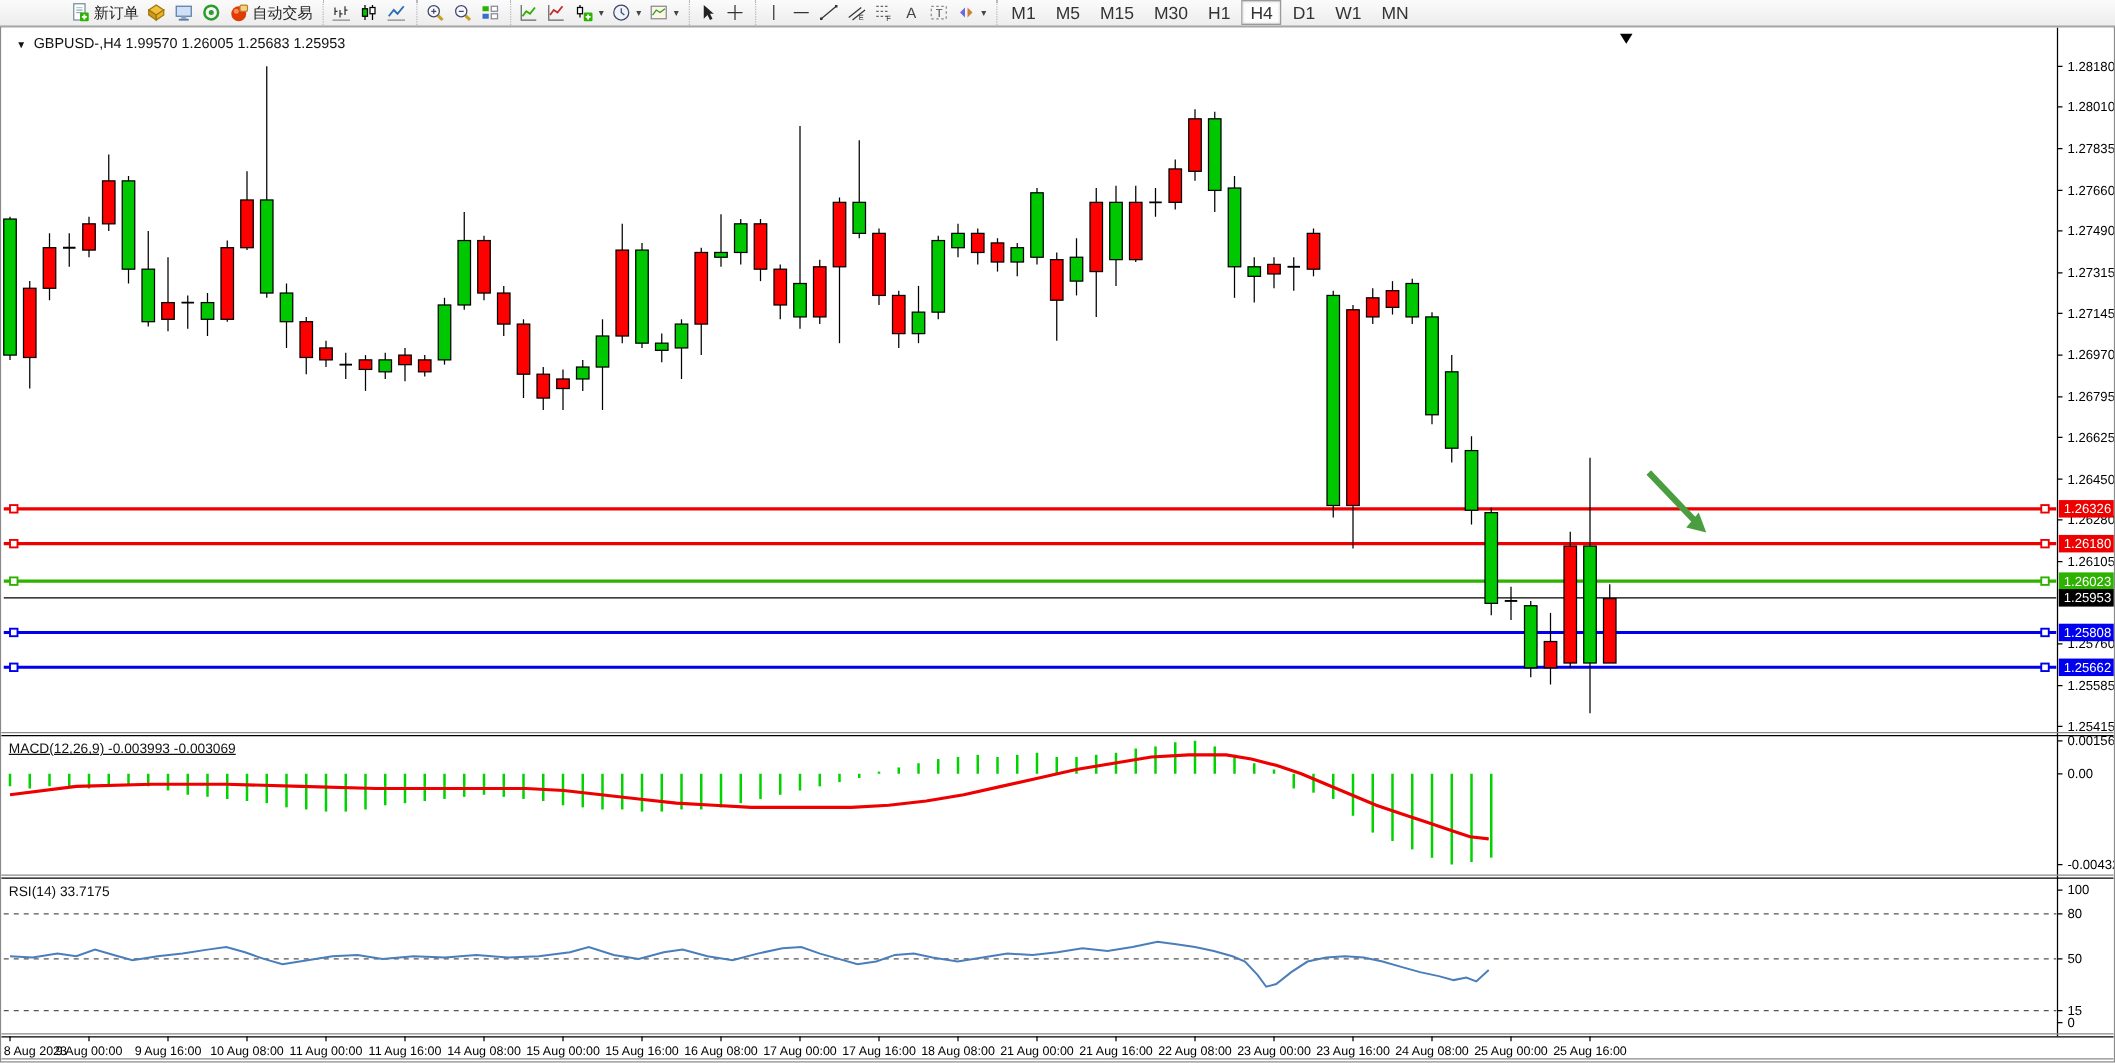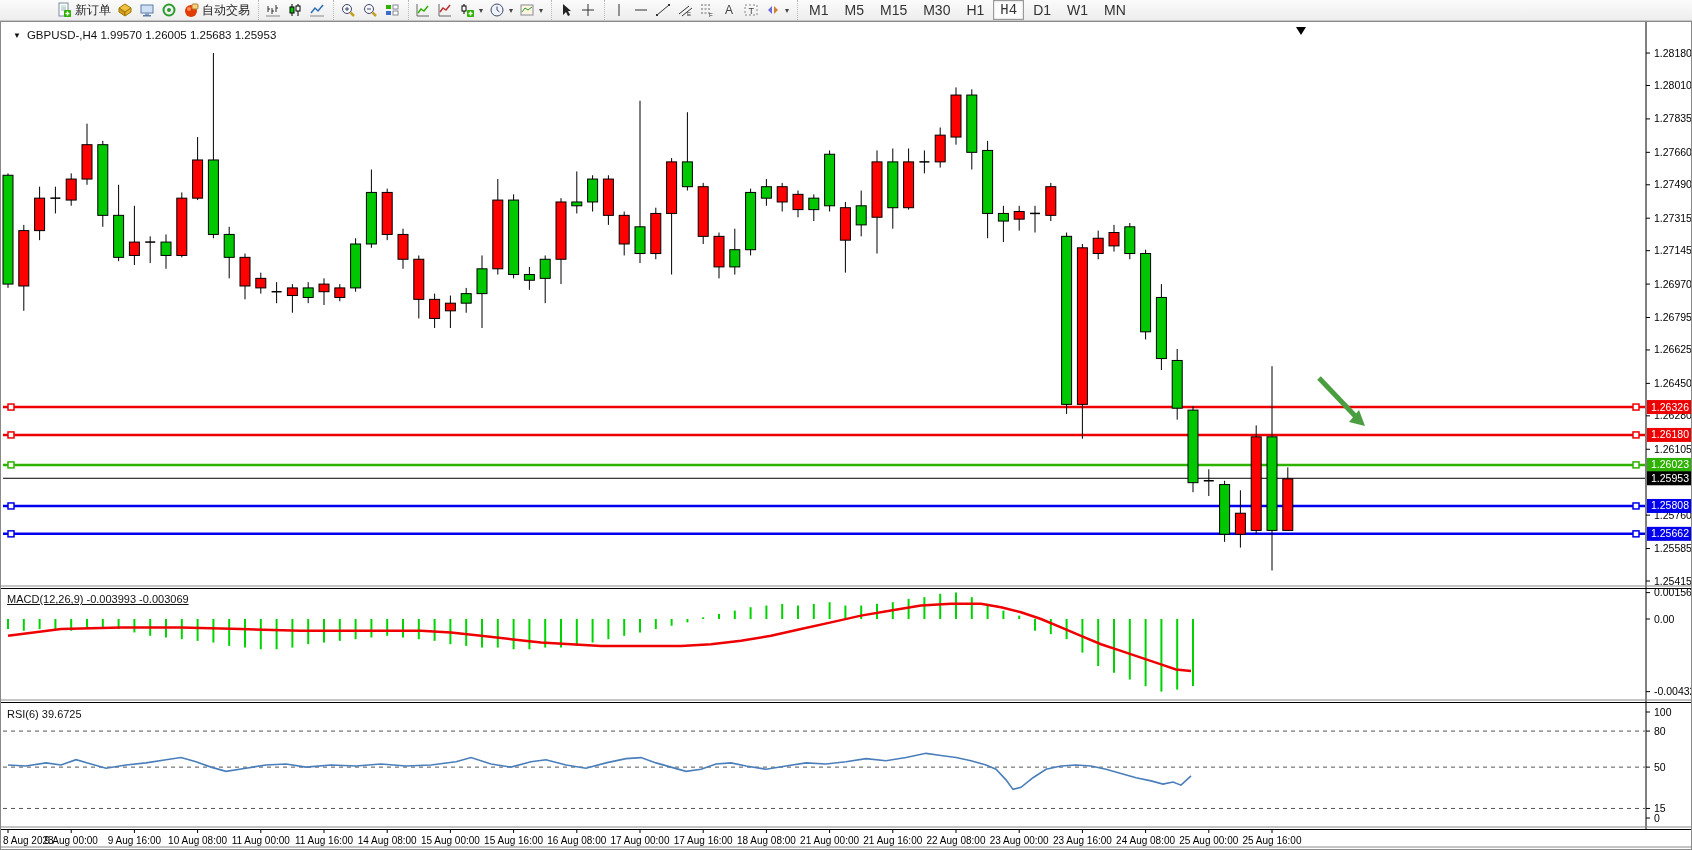--- a/index.html
+++ b/index.html
@@ -5,21 +5,21 @@
   html,body{margin:0;padding:0;width:1692px;height:850px;overflow:hidden;
     font-family:"Liberation Sans",sans-serif;background:#f0f0f0;}
   #toolbar{position:absolute;left:0;top:0;width:1692px;height:20px;background:linear-gradient(#fbfbfb,#ededed);
     border-bottom:1px solid #c6c6c6;display:flex;align-items:center;font-size:12px;color:#222;padding-left:48px;}
   .tgroup{display:flex;align-items:center;height:20px;padding:0 3px;border-left:1px dotted #b9b9b9;margin-left:2px;}
   .tgroup:first-child{border-left:none;}
   .tbtn{display:flex;align-items:center;gap:3px;padding:1px 3px;border-radius:2px;cursor:default;}
   .ticon{width:16px;height:16px;display:inline-block;}
   .tcaret{font-size:8px;color:#444;margin-left:1px;}
   .tf-btn{padding:1px 6px;font-size:14px;color:#333;margin:0 1px;border:1px solid transparent;}
-  .tf-active{background:#fdfdfd;border:1px solid #9a9a9a;box-shadow:inset 0 0 2px #bbb;font-family:Liberation Mono, monospace;}
+  .tf-active{background:#fdfdfd;border:1px solid #9a9a9a;box-shadow:inset 0 0 2px #bbb;}
   #tb-right{position:absolute;right:6px;top:1px;display:flex;align-items:center;gap:8px;}
   #chat-badge{position:absolute;top:-4px;right:-7px;background:#e03c00;color:#fff;border-radius:8px;
     font-size:9px;padding:0 4px;line-height:11px;border:1px solid #fff;}
   #chartwin{position:absolute;left:0;top:21px;width:1692px;height:829px;background:#fff;border:1px solid #8a8a8a;box-sizing:border-box;}
   #chart-title{position:absolute;left:12px;top:7px;font-size:11.5px;color:#111;display:flex;gap:6px;align-items:center;z-index:5;}
   #title-collapse{font-size:8px;color:#111;}
   .pane-label{position:absolute;left:6px;font-size:11px;color:#111;z-index:5;}
   svg text{font-family:"Liberation Sans",sans-serif;}
 </style>
 </head>
@@ -233,21 +233,21 @@
         </svg><span id="chat-badge">1</span></span>
     </div>
   </div>
 
 <div id="chartwin">
   <div id="chart-title">
     <span id="title-collapse">▼</span>
     <span>GBPUSD-,H4  1.99570 1.26005 1.25683 1.25953</span>
   </div>
   <div class="pane-label" style="top:571px;text-decoration:underline;">MACD(12,26,9) -0.003993 -0.003069</div>
-  <div class="pane-label" style="top:686px;">RSI(6) 39.6725</div>
+  <div class="pane-label" style="top:686px;">RSI(14) 33.7175</div>
   <svg id="chart-svg" width="1690" height="827">
       <g>
         <rect x="0" y="0" width="1690" height="827" fill="#ffffff"></rect>
         <line x1="1645" y1="0" x2="1645" y2="807" stroke="#000"></line>
         <line x1="0" y1="564" x2="1690" y2="564" stroke="#8a8a8a"></line>
         <line x1="0" y1="566.5" x2="1690" y2="566.5" stroke="#000"></line>
         <line x1="0" y1="678" x2="1690" y2="678" stroke="#8a8a8a"></line>
         <line x1="0" y1="680.5" x2="1690" y2="680.5" stroke="#000"></line>
         <line x1="0" y1="805" x2="1690" y2="805" stroke="#8a8a8a"></line>
         <line x1="0" y1="807.5" x2="1690" y2="807.5" stroke="#000"></line>

